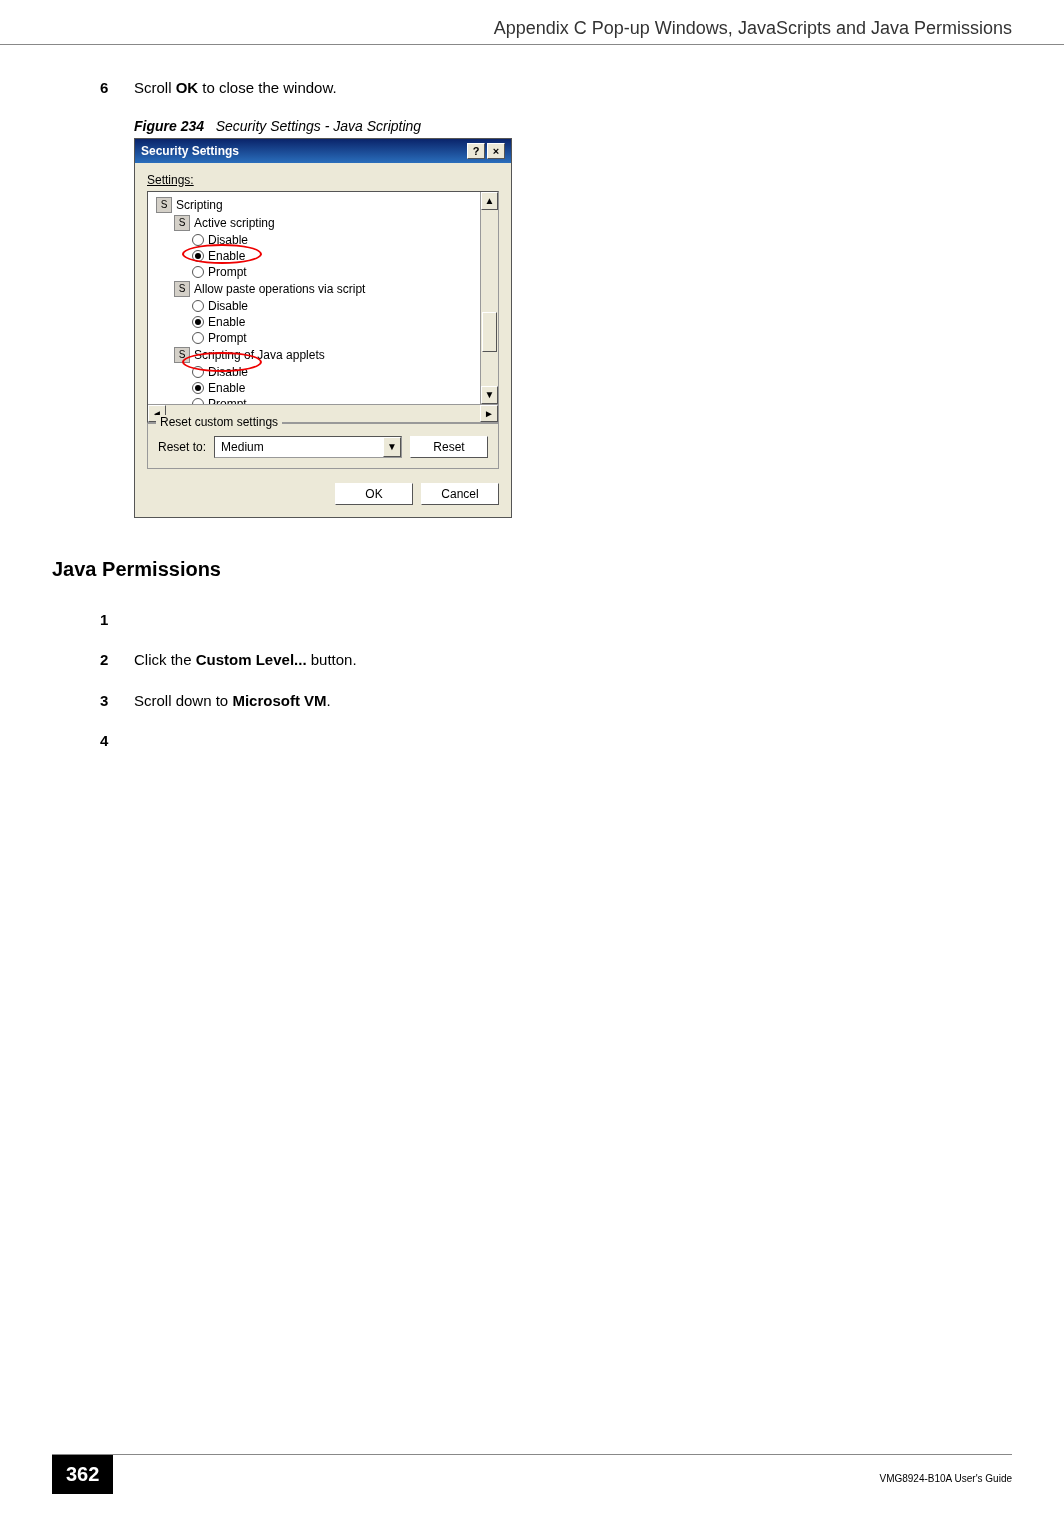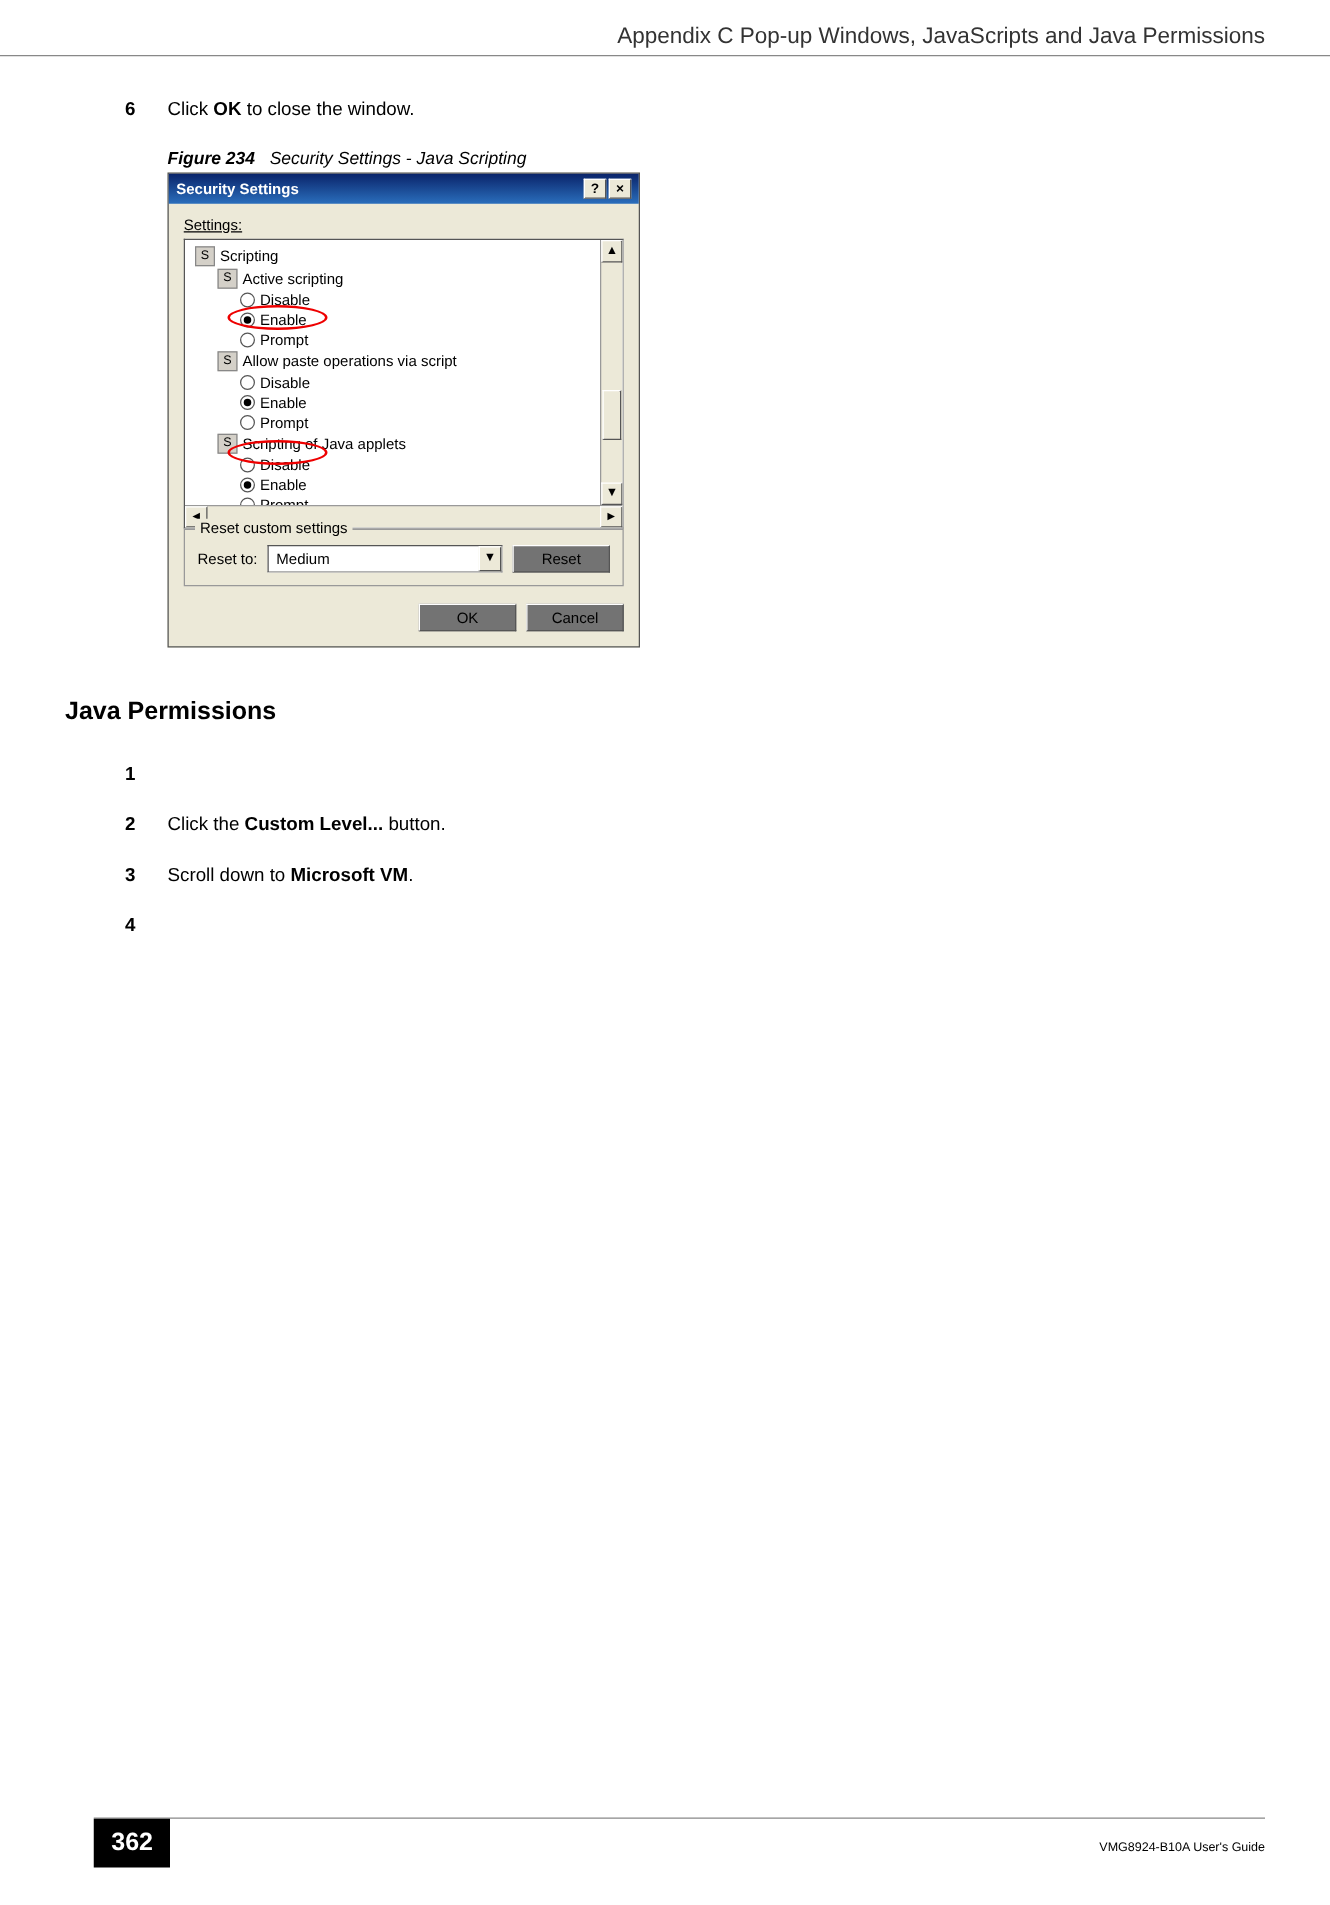--- a/index.html
+++ b/index.html
@@ -202,21 +202,21 @@
       width: 18px; height: 20px;
       background: #ece9d8;
       border: 1px solid #fff;
       border-right-color: #555;
       border-bottom-color: #555;
       text-align: center;
       font-size: 10px;
       line-height: 18px;
     }
     .win-btn {
-      background: #737373;
+      background: #ffffff;
       border: 1px solid #fff;
       border-right-color: #555;
       border-bottom-color: #555;
       padding: 3px 0;
       width: 78px;
       font-size: 12px;
       text-align: center;
     }
     .dialog-footer {
       display: flex;
@@ -230,21 +230,20 @@
       margin: 40px 0 28px -48px;
     }
     .page-footer {
       position: absolute;
       bottom: 30px;
       left: 52px;
       right: 52px;
       display: flex;
       align-items: center;
       border-top: 1px solid #888;
-      margin-left: 23px;
     }
     .page-num-box {
       background: #000;
       color: #fff;
       font-weight: bold;
       font-size: 20px;
       padding: 8px 14px;
     }
     .footer-guide {
       margin-left: auto;
@@ -257,21 +256,21 @@
 
 <div class="page-header">
   <span class="page-header-left">Appendix C Pop-up Windows, JavaScripts and Java Permissions</span>
 </div>
 
 <div class="content">
 
   <div class="step-row">
     <span class="step-num">6</span>
     <span class="step-text">
-      <span>Click </span><b>OK</b><span> to close the window.</span>
+      <span>Scroll </span><b>OK</b><span> to close the window.</span>
     </span>
   </div>
 
   <div class="figure-caption">
     <span class="fig-label">Figure 234</span>&nbsp;&nbsp;&nbsp;<span>Security Settings - Java Scripting</span>
   </div>
 
   <div class="dialog">
     <div class="dialog-titlebar">
       <span>Security Settings</span>

